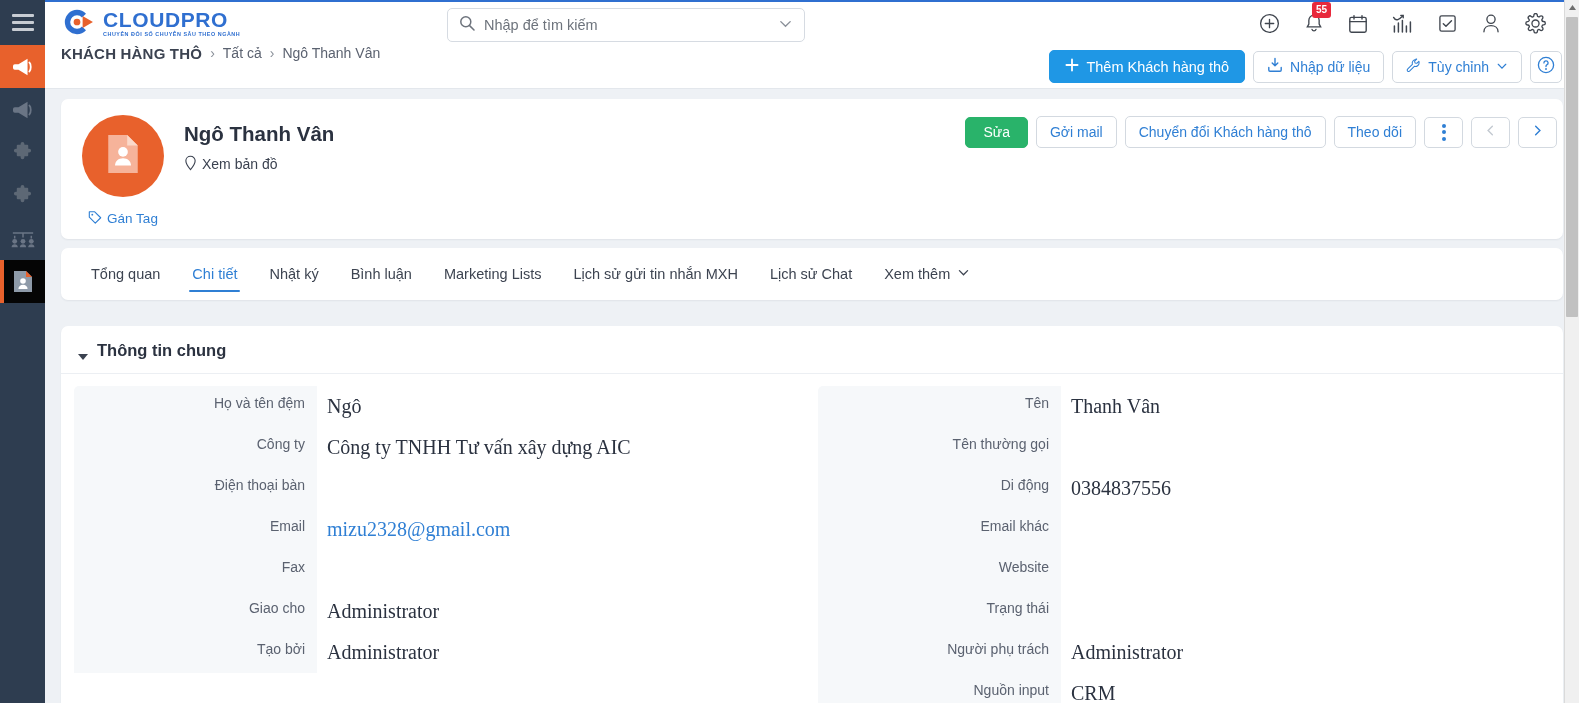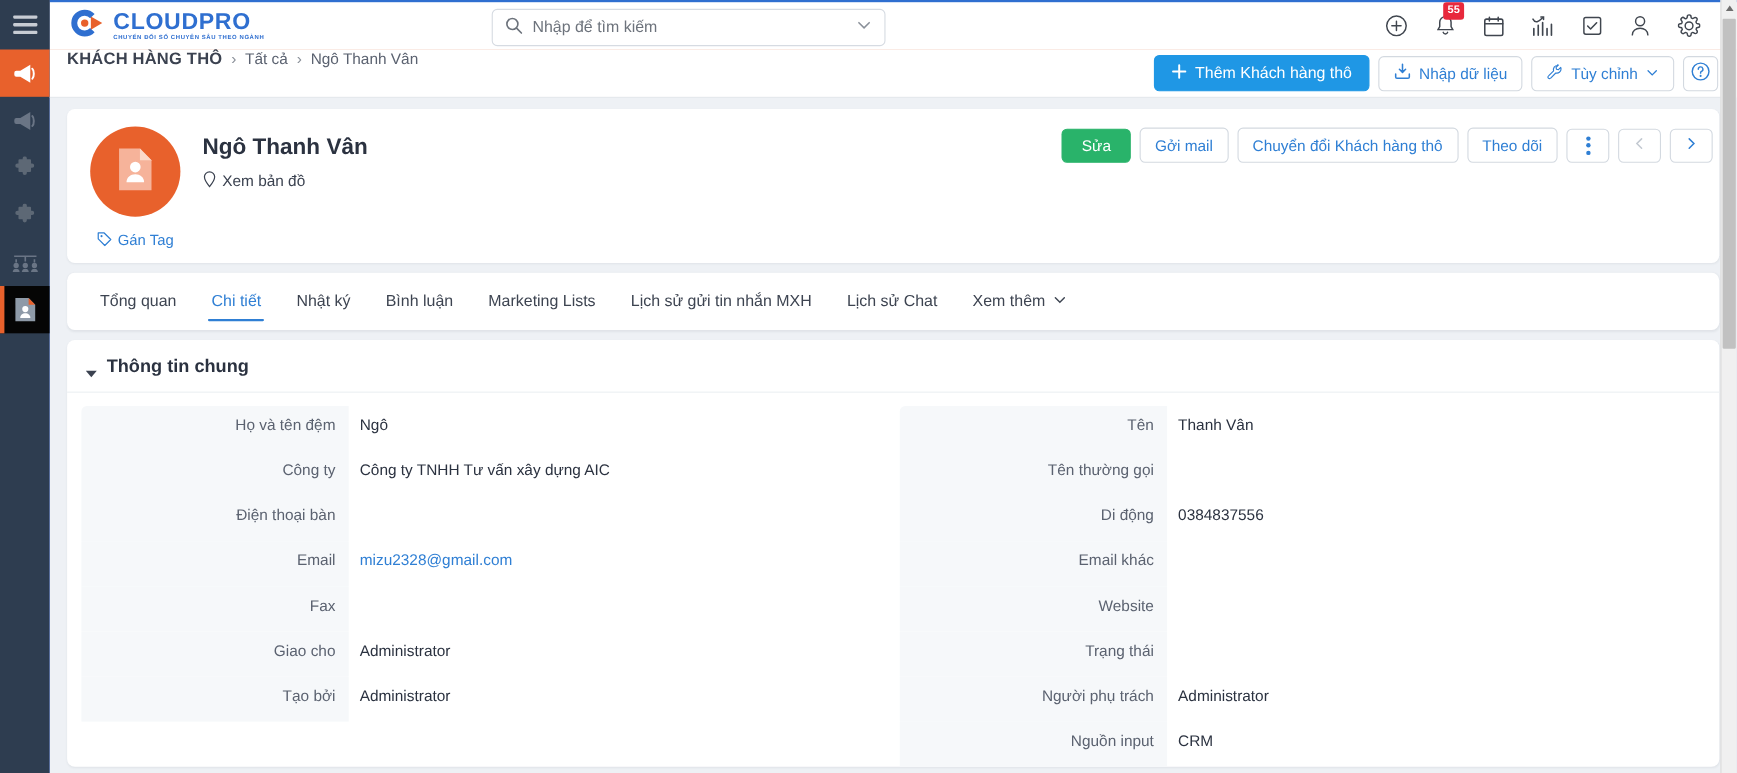--- a/index.html
+++ b/index.html
@@ -297,21 +297,21 @@
   .btn-nav.disabled { color: #c3c9d1; cursor: default; }
   .dots { display: flex; flex-direction: column; gap: 2.5px; align-items: center; }
   .dots i { width: 4px; height: 4px; border-radius: 50%; background: #2f7fd4; display:block; }
 
   
   .tabs-card {
     height: 52px;
     display: flex;
     align-items: stretch;
     padding: 0 12px 0 14px;
-    margin-bottom: 9px;
+    margin-bottom: 26px;
   }
   .tab {
     display: flex;
     align-items: center;
     gap: 7px;
     padding: 0 16px;
     font-size: 14.5px;
     color: #3d4451;
     cursor: pointer;
     position: relative;
@@ -372,24 +372,25 @@
     background: #f6f8fa;
     text-align: right;
     padding: 9px 12px 9px 8px;
     font-size: 14px;
     color: #5b6270;
     min-height: 41px;
   }
   .frow:first-child .flabel { border-top-left-radius: 5px; border-top-right-radius: 0; }
   .fvalue {
     padding: 9px 0 9px 10px;
-    font-size: 14px;
+    font-size: 20px;
     color: #2b3240;
     min-height: 41px;
     word-break: break-word;
+    font-family: Liberation Serif, serif;
   }
   .fvalue a, .flink { color: #2f7fd4; text-decoration: none; cursor: pointer; }
 
   
   .browser-sb {
     position: absolute;
     top: 0; right: 0;
     width: 15px;
     height: 703px;
     background: #f0f0f0;

